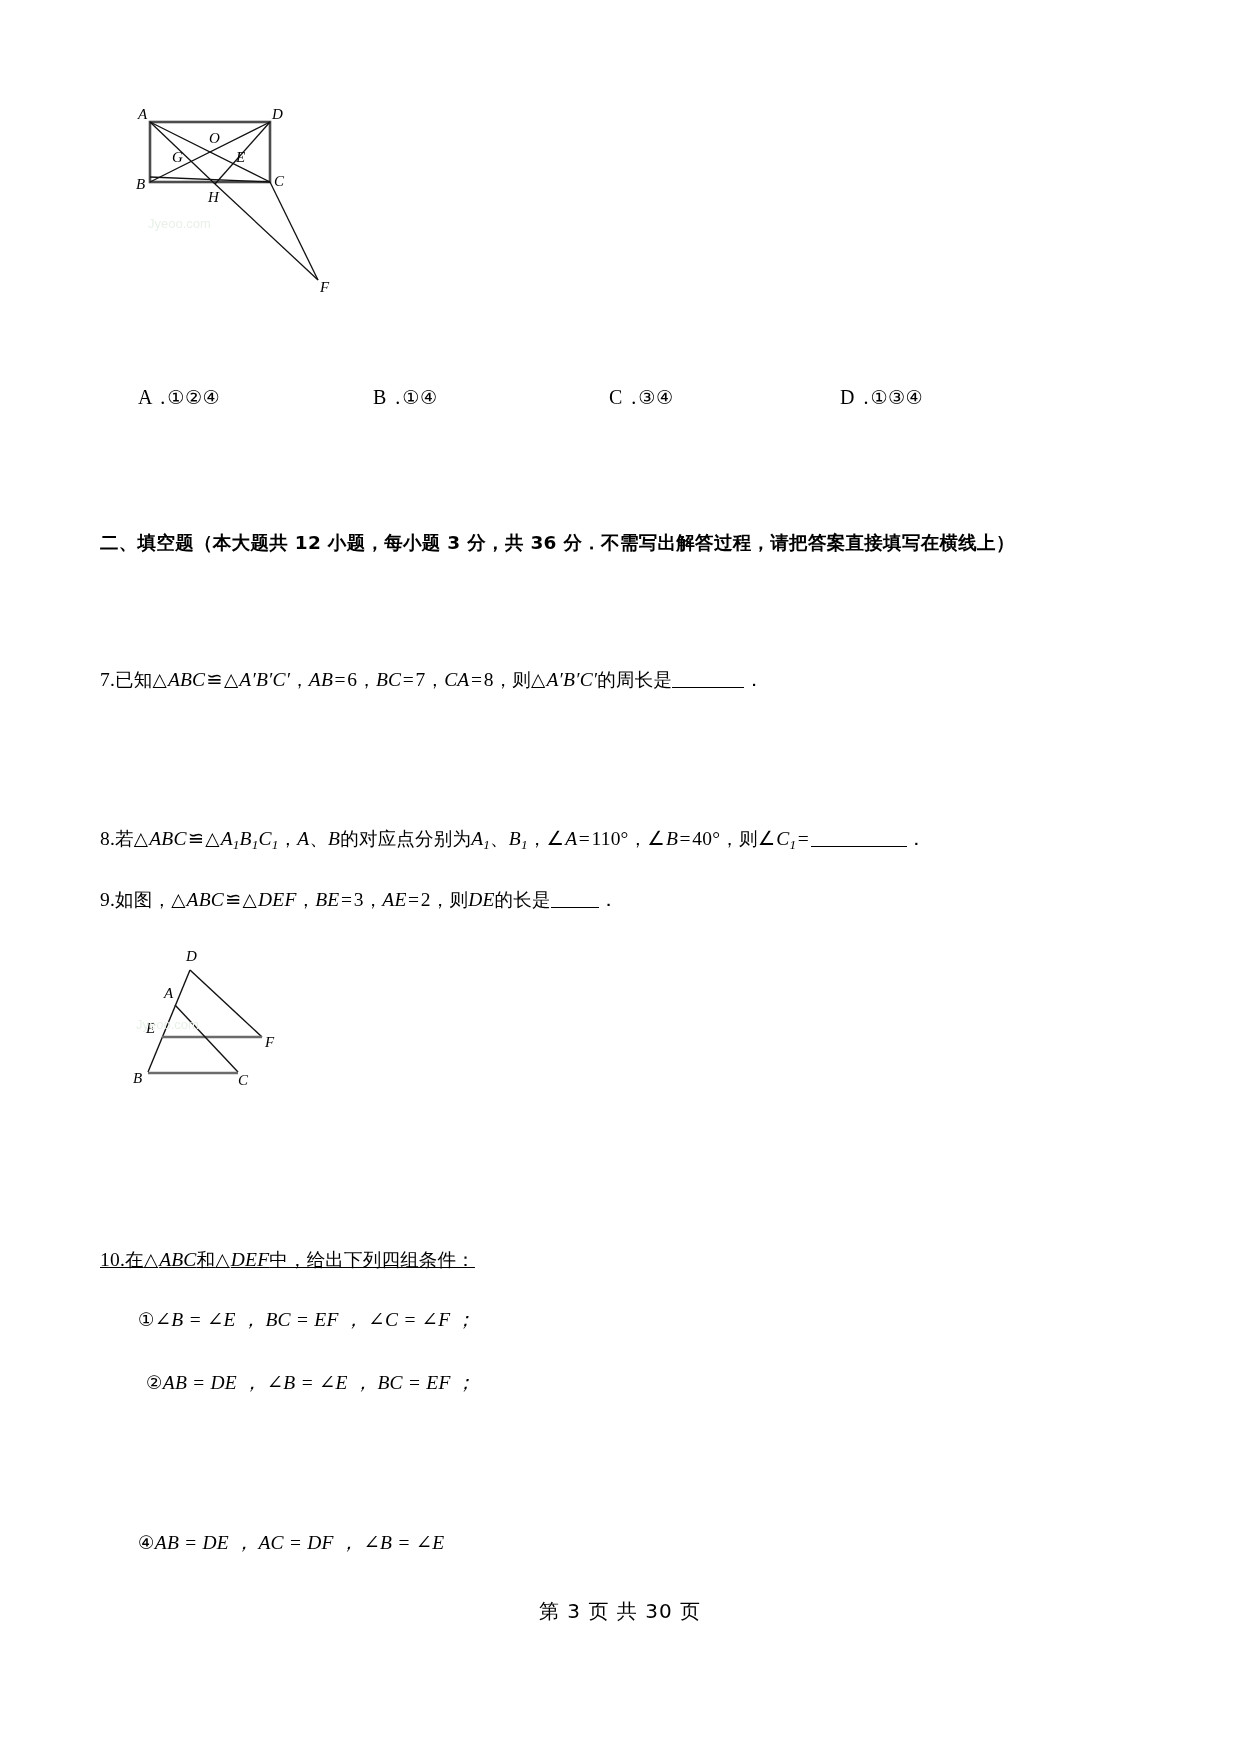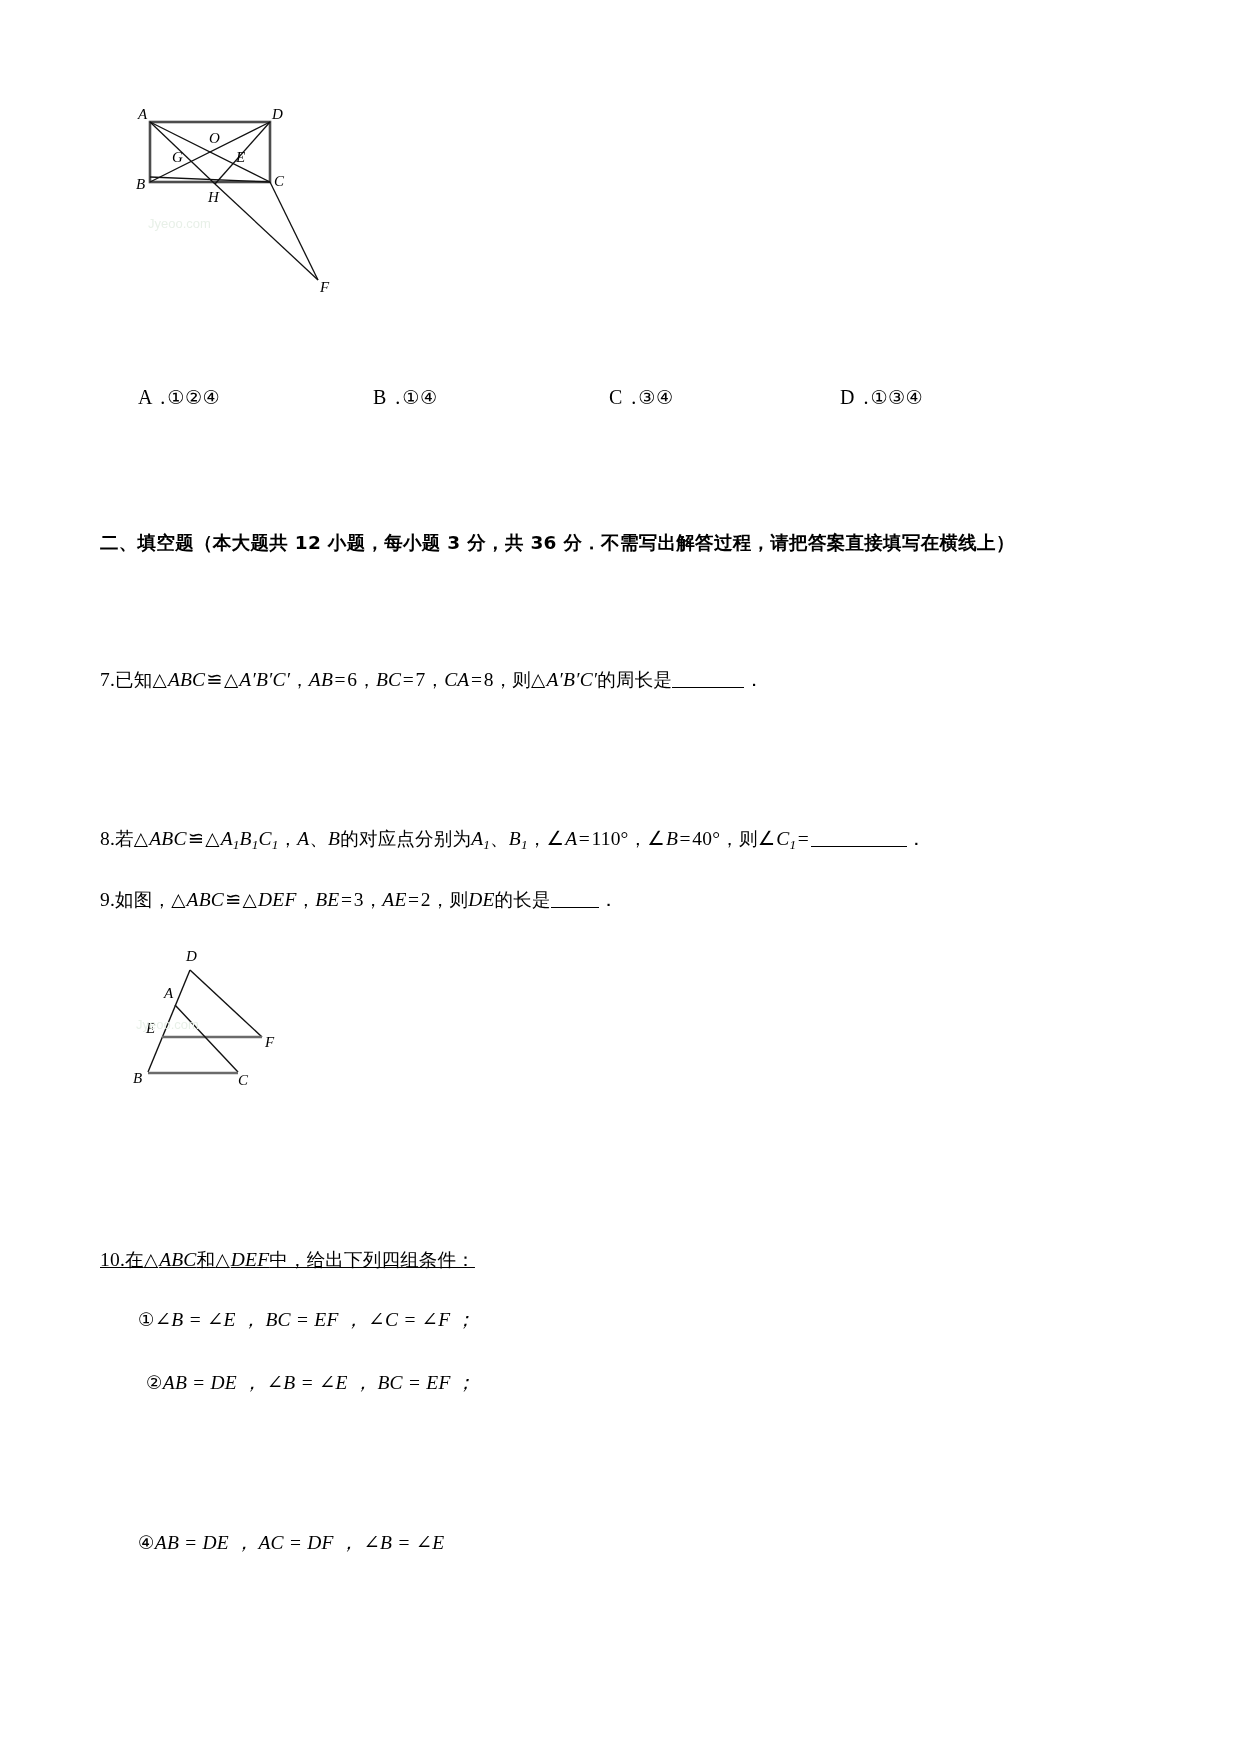--- a/index.html
+++ b/index.html
@@ -238,14 +238,17 @@
   <div class="abs qline" id="q10-c1">
     <span class="circled">①</span><i class="v">∠B = ∠E ， BC = EF ， ∠C = ∠F ；</i>
   </div>
   <div class="abs qline" id="q10-c2">
     <span class="circled">②</span><i class="v">AB = DE ， ∠B = ∠E ， BC = EF ；</i>
   </div>
   <div class="abs qline" id="q10-c4">
     <span class="circled">④</span><i class="v">AB = DE ， AC = DF ， ∠B = ∠E</i>
   </div>
 
+  <div class="abs" id="page-footer">
+    <span>第 3 页 共 30 页</span>
+  </div>
 
 </div>
 
 </body></html>

